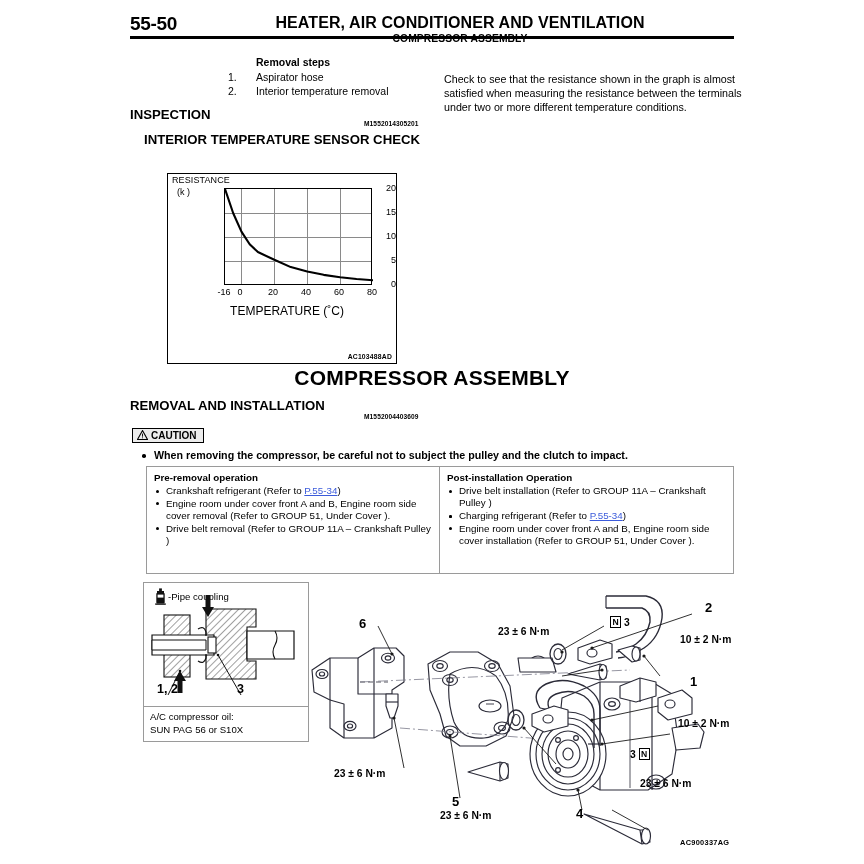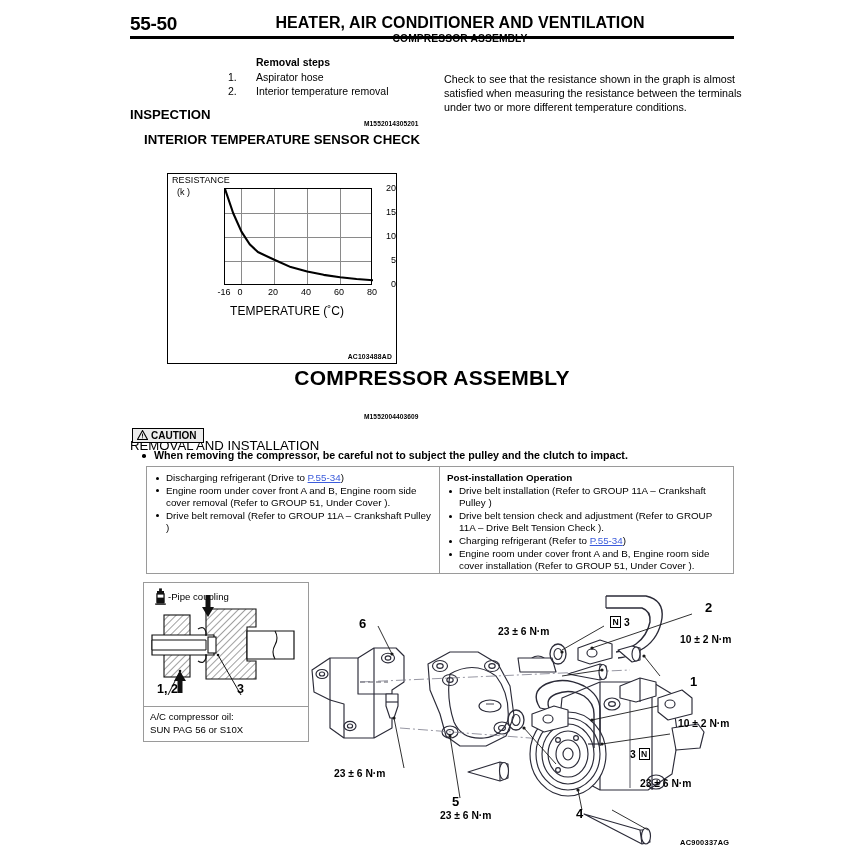--- a/index.html
+++ b/index.html
@@ -99,21 +99,21 @@
     font-size: 6.8px; font-weight: bold; letter-spacing: 0.2px;
   }
 
   
   .big-title {
     position: absolute; left: 130px; top: 366px; width: 604px;
     text-align: center; font-size: 21px; font-weight: bold; letter-spacing: 0.2px;
   }
   .h-removal {
     position: absolute; left: 130px; top: 398px;
-    font-size: 13.2px; font-weight: normal; margin-top: 40px;
+    font-size: 13.2px; font-weight: bold;
   }
   .refcode-2 {
     position: absolute; left: 364px; top: 413px;
     font-size: 6.6px; font-weight: bold; letter-spacing: 0.1px;
   }
 
   
   .caution-badge {
     position: absolute; left: 132px; top: 428px;
     border: 1px solid #000; background: #ececec;
@@ -284,45 +284,45 @@
     </span>
     <span>CAUTION</span>
   </div>
   <div class="caution-text">
     <span class="bullet"></span>
     <span>When removing the compressor, be careful not to subject the pulley and the clutch to impact.</span>
   </div>
 
   <div class="ops-table">
     <div class="ops-col left">
+      <div class="ops-head">Pre-removal operation</div>
       <ul class="ops-list">
         <li>
           <span class="bullet"></span>
-          <span>Discharging refrigerant (Drive to </span><a class="link" href="#">P.55-34</a><span>)</span>
+          <span>Crankshaft refrigerant (Refer to </span><a class="link" href="#">P.55-34</a><span>)</span>
         </li>
         <li>
           <span class="bullet"></span>
           <span>Engine room under cover front A and B, Engine room side cover removal (Refer to GROUP 51, Under Cover ).</span>
         </li>
         <li>
           <span class="bullet"></span>
           <span>Drive belt removal (Refer to GROUP 11A – Crankshaft Pulley )</span>
         </li>
       </ul>
     </div>
     <div class="ops-col right">
       <div class="ops-head">Post-installation Operation</div>
       <ul class="ops-list">
         <li>
           <span class="bullet"></span>
           <span>Drive belt installation (Refer to GROUP 11A – Crankshaft Pulley )</span>
         </li>
         <li>
           <span class="bullet"></span>
-          <span>Drive belt tension check and adjustment (Refer to GROUP 11A – Drive Belt Tension Check ).</span>
         </li>
         <li>
           <span class="bullet"></span>
           <span>Charging refrigerant (Refer to </span><a class="link" href="#">P.55-34</a><span>)</span>
         </li>
         <li>
           <span class="bullet"></span>
           <span>Engine room under cover front A and B, Engine room side cover installation (Refer to GROUP 51, Under Cover ).</span>
         </li>
       </ul>

